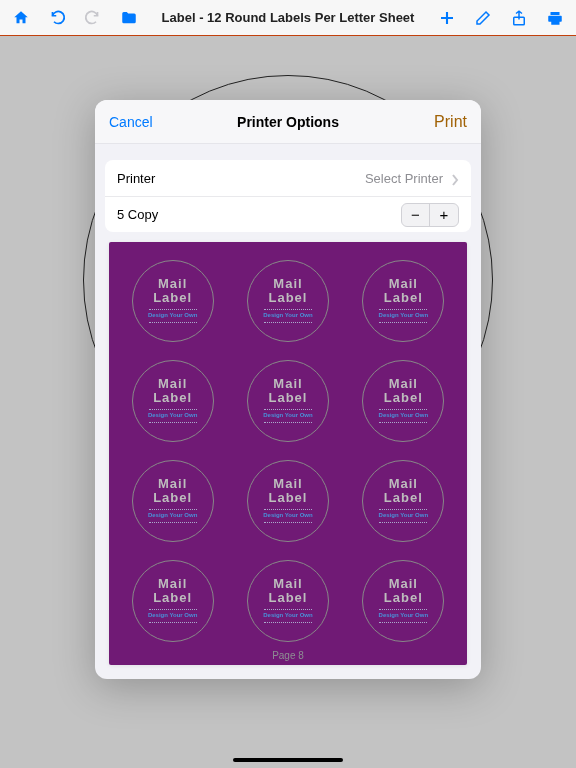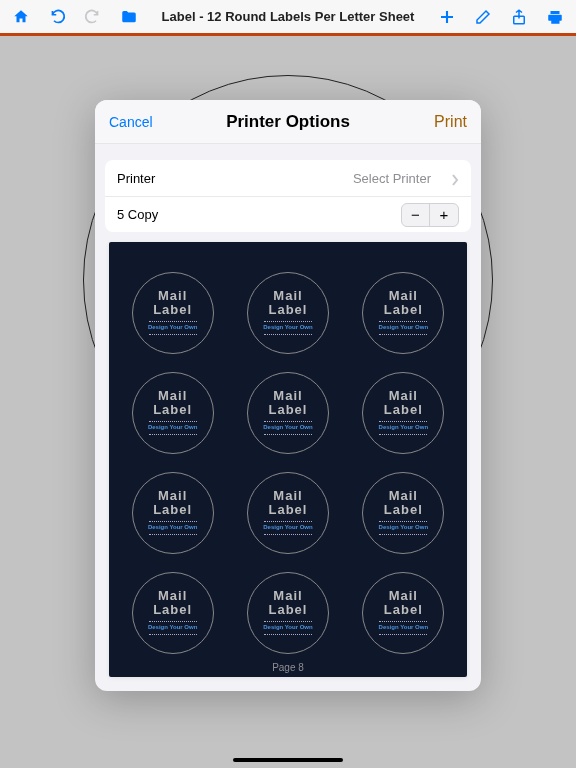--- a/index.html
+++ b/index.html
@@ -11,21 +11,21 @@
       position: relative;
       overflow: hidden;
     }
     .toolbar {
       height: 36px;
       background: #f7f7f7;
       display: flex;
       align-items: center;
       padding: 0 12px;
       position: relative;
-      border-bottom: 3px solid #c2410c;
+      border-bottom: 1px solid #c2410c;
     }
     .tb-left, .tb-right { display: flex; gap: 18px; align-items: center; }
     .tb-right { position: absolute; right: 12px; }
     .tb-title {
       position: absolute;
       left: 50%;
       transform: translateX(-50%);
       font-size: 13px;
       font-weight: 600;
       color: #222;
@@ -67,21 +67,21 @@
     }
     .mh-cancel {
       position: absolute;
       left: 14px;
       font-size: 14px;
       color: #007aff;
       cursor: pointer;
       text-align: right;
     }
     .mh-title {
-      font-size: 17px;
+      font-size: 14px;
       font-weight: 600;
       color: #000;
     }
     .mh-print {
       position: absolute;
       right: 14px;
       font-size: 16px;
       color: #a16207;
     }
 
@@ -98,21 +98,21 @@
       padding: 0 12px;
       font-size: 13px;
       position: relative;
     }
     .row + .row { border-top: 1px solid #e9e9ec; }
     .row-label { color: #000; }
     .row-right {
       margin-left: auto;
       display: flex;
       align-items: flex-end;
-      gap: 20px;
+      gap: 8px;
       color: #8e8e93;
       font-size: 13px;
     }
     .chev { width: 8px; height: 12px; }
     .stepper {
       display: flex;
       border: 1px solid #d1d1d6;
       border-radius: 6px;
       overflow: hidden;
       height: 24px;
@@ -124,23 +124,23 @@
       align-items: center;
       justify-content: center;
       font-size: 15px;
       color: #000;
       cursor: pointer;
       user-select: none;
     }
     .step-btn:first-child { border-right: 1px solid #d1d1d6; }
 
     .preview {
-      background: #0f172a;
+      background: #701a75;
       margin: 0 14px 14px;
-      padding: 30px 14px 4px;
+      padding: 18px 14px 4px;
       border-radius: 2px;
       box-shadow: 0 1px 4px rgba(0,0,0,.08);
     }
     .grid {
       display: grid;
       grid-template-columns: repeat(3, 1fr);
       gap: 18px 16px;
       justify-items: center;
     }
     .label-circle {

